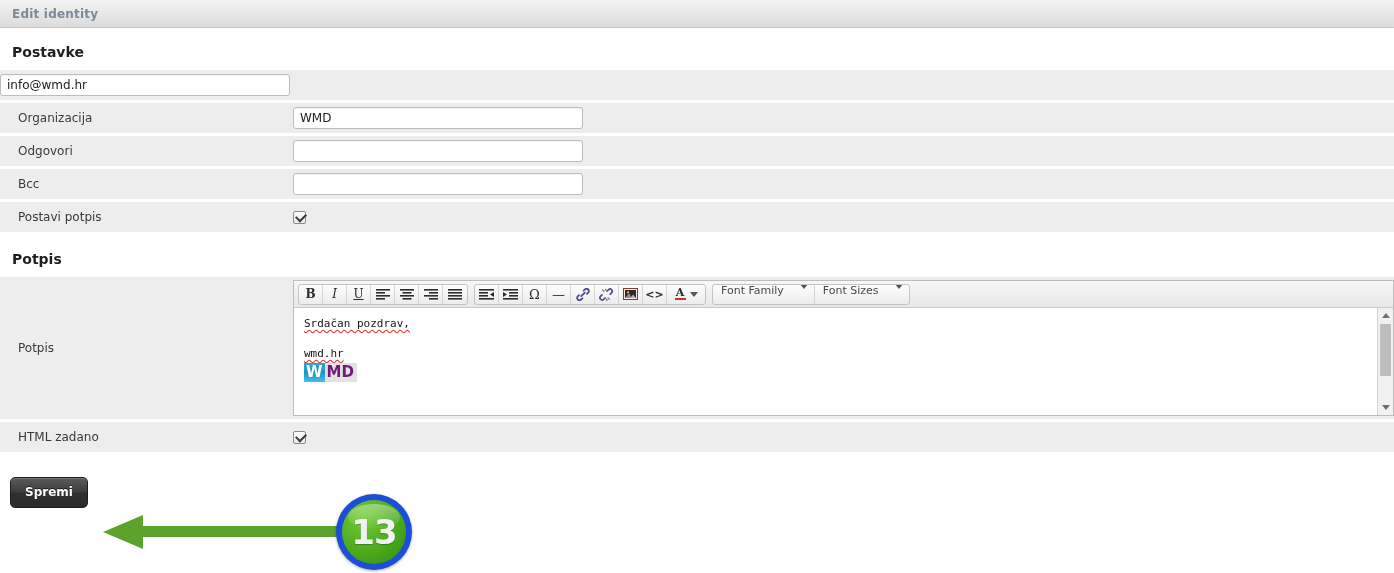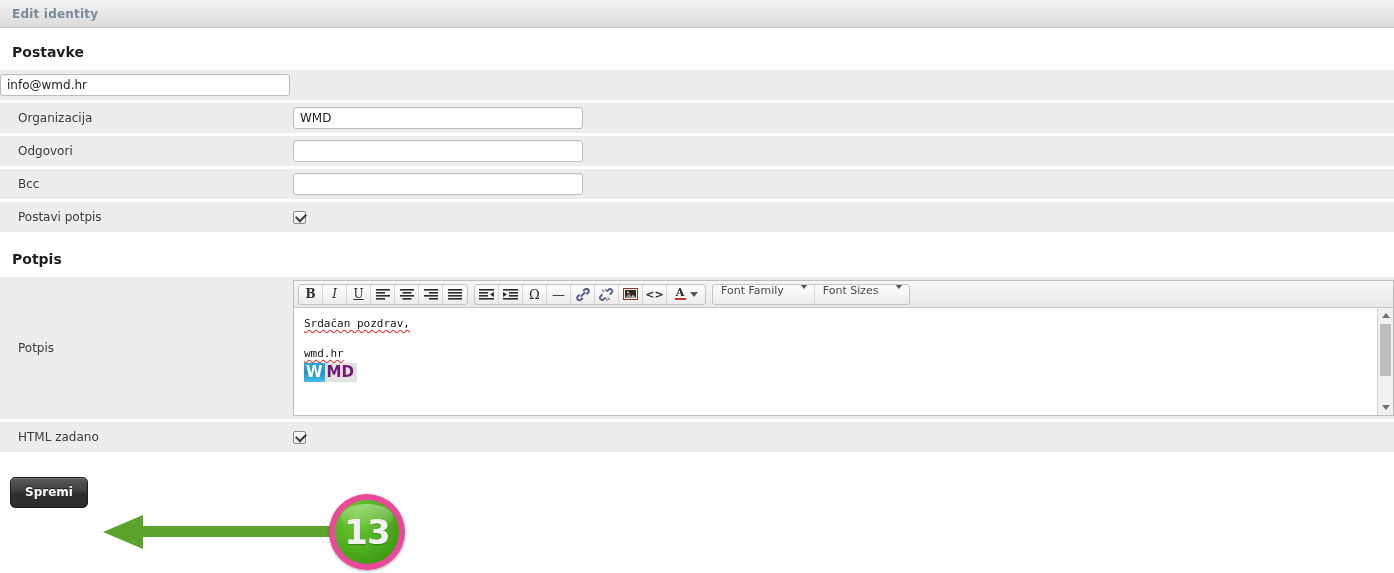--- a/index.html
+++ b/index.html
@@ -267,24 +267,24 @@
   .arrow-head {
     position: absolute;
     left: 103px; top: 515px;
     width: 0; height: 0;
     border-top: 17px solid transparent;
     border-bottom: 17px solid transparent;
     border-right: 40px solid #5ba32b;
   }
   .badge {
     position: absolute;
-    left: 329px; top: 494px;
+    left: 336px; top: 494px;
     width: 76px; height: 76px;
     border-radius: 50%;
-    background: #ec4899;
+    background: #1d4ed8;
     box-shadow: 0 1px 3px rgba(0,0,0,.35);
     display: flex; align-items: center; justify-content: center;
   }
   .badge-inner {
     width: 64px; height: 64px;
     border-radius: 50%;
     background: radial-gradient(circle at 34% 28%, #6fca33 0%, #4aa81c 58%, #2f8a10 100%);
     display: flex; align-items: center; justify-content: center;
     position: relative;
     overflow: hidden;

